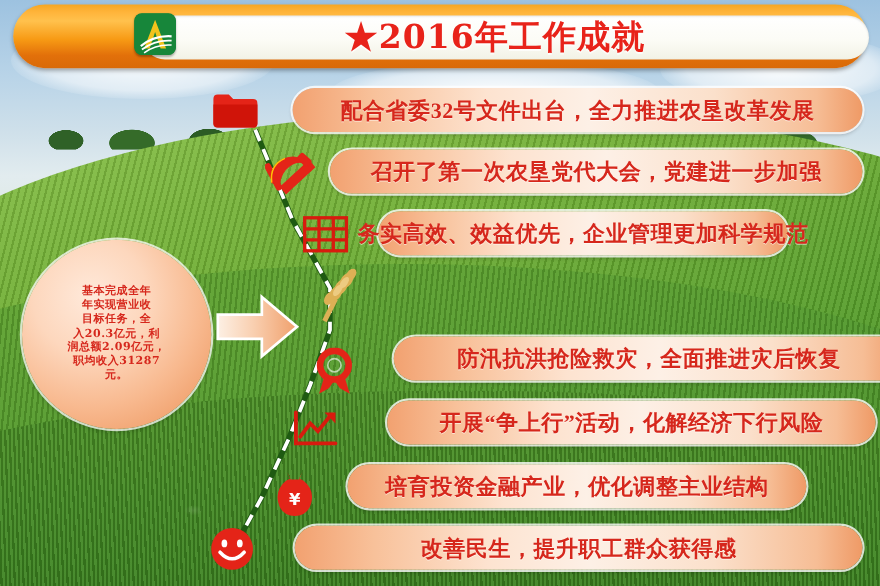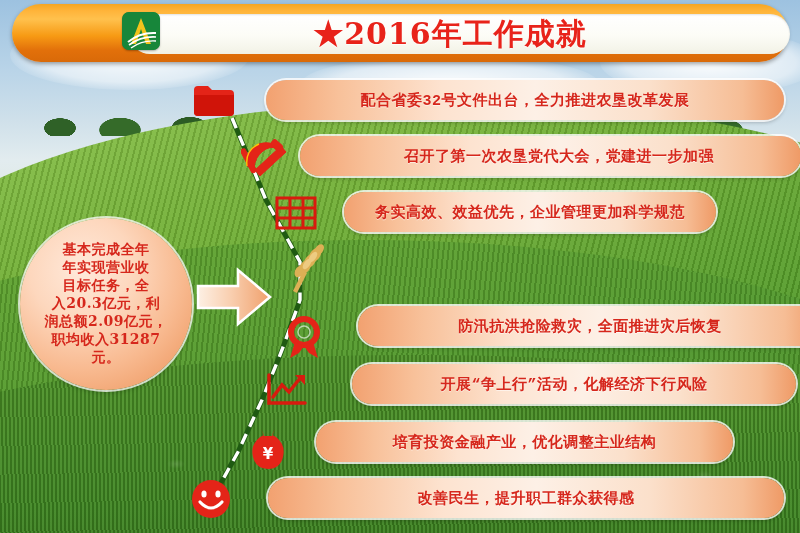--- a/index.html
+++ b/index.html
@@ -105,39 +105,39 @@
   .left-oval{
     position:absolute;left:20px;top:218px;width:172px;height:172px;
     border-radius:50%;
     background:radial-gradient(circle at 36% 30%, #ffe9da 0%, #fdd7bd 32%, #f8b98f 62%, #f0a06c 85%, #eb9460 100%);
     box-shadow:0 0 0 2px rgba(255,255,255,.75), 0 2px 5px rgba(0,0,0,.28);
     display:flex;align-items:center;justify-content:center;
   }
   .left-oval-text{
     width:128px;text-align:center;
     font-family:"DejaVu Serif","Liberation Serif",serif;
-    font-weight:bold;font-size:14px;line-height:1.28;color:#d6271c;
+    font-weight:bold;font-size:10px;line-height:1.28;color:#d6271c;
     letter-spacing:.5px;
   }
 
   
   .arrow{
     position:absolute;left:196px;top:266px;width:76px;height:62px;
   }
 
   
   .pill{
     position:absolute;height:40px;border-radius:20px;
     background:linear-gradient(to right,#f2a170 0%,#f8c19a 14%,#fde3d0 34%,#fdf0e6 52%,#fbe0cb 74%,#f6bd95 92%,#ef9a66 100%);
     box-shadow:0 0 0 2px rgba(255,255,255,.8), 0 2px 4px rgba(0,0,0,.3);
     display:flex;align-items:center;justify-content:center;
   }
   .pill-text{
-    font-family:Liberation Mono, monospace;
-    font-weight:bold;font-size:15px;color:#d6271c;
+    font-family:Liberation Serif, serif;
+    font-weight:bold;font-size:20px;color:#d6271c;
     white-space:nowrap;letter-spacing:.5px;
     text-shadow:0 1px 0 rgba(255,255,255,.55);
   }
   .icon-node{position:absolute;}
 </style>
 </head>
 <body>
 
 <div id="slide">
 
@@ -275,21 +275,21 @@
           <stop offset="100%" stop-color="#f0a06c"></stop>
         </linearGradient>
       </defs>
       <path d="M2 20 L42 20 L42 4 L74 31 L42 58 L42 42 L2 42 Z" fill="url(#arrGrad)" stroke="#ffffff" stroke-width="2.5"></path>
     </svg>
   </div>
 
   <div class="pill" style="left:266px;top:80px;width:518px;">
     <span class="pill-text">配合省委32号文件出台，全力推进农垦改革发展</span>
   </div>
-  <div class="pill" style="left:300px;top:136px;width:484px;padding-left:17px;">
+  <div class="pill" style="left:300px;top:136px;width:484px;">
     <span class="pill-text">召开了第一次农垦党代大会，党建进一步加强</span>
   </div>
   <div class="pill" style="left:344px;top:192px;width:372px;">
     <span class="pill-text">务实高效、效益优先，企业管理更加科学规范</span>
   </div>
   <div class="pill" style="left:358px;top:306px;width:464px;">
     <span class="pill-text">防汛抗洪抢险救灾，全面推进灾后恢复</span>
   </div>
   <div class="pill" style="left:340px;top:364px;width:444px;margin-left:12px;">
     <span class="pill-text">开展“争上行”活动，化解经济下行风险</span>

